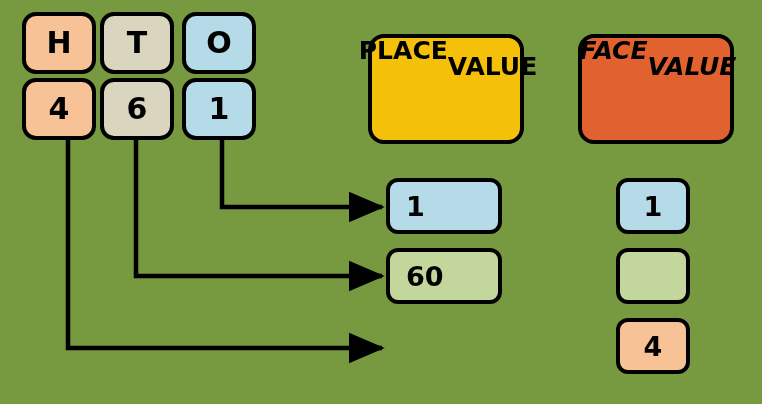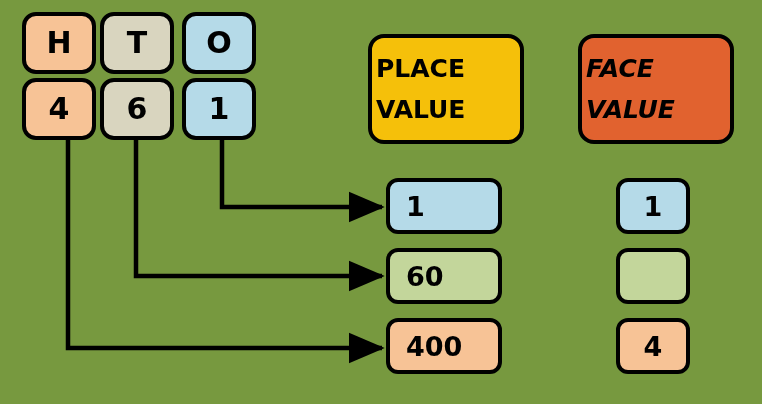--- a/index.html
+++ b/index.html
@@ -46,21 +46,21 @@
     height: 62px;
     font-size: 30px;
     justify-content: center;
   }
 
   
   .title-card {
     width: 156px;
     height: 110px;
     border-radius: 16px;
-    flex-direction: column;
+    flex-direction: row;
     align-items: flex-start;
     justify-content: center;
     padding-left: 4px;
     font-size: 25px;
   }
   .title-card .ln { display: block; }
   .title-card .ln + .ln { margin-top: 16px; }
 
   
   .pv-box {
@@ -136,23 +136,20 @@
     <span class="ln">FACE</span>
     <span class="ln">VALUE</span>
   </div>
 
   <div class="box pv-box left" style="top:178px; background:#b5dae8;">
     <span>1</span>
   </div>
   <div class="box pv-box left" style="top:248px; background:#c3d69b;text-align:center;">
     <span>60</span>
   </div>
-  <div class="box pv-box left" style="top:318px; background:#f7c396;">
-    <span>400</span>
-  </div>
 
   <div class="box fv-box" style="top:178px; background:#b5dae8;">
     <span>1</span>
   </div>
   <div class="box fv-box" style="top:248px; background:#c3d69b;">
     <span></span>
   </div>
   <div class="box fv-box" style="top:318px; background:#f7c396;">
     <span>4</span>
   </div>

